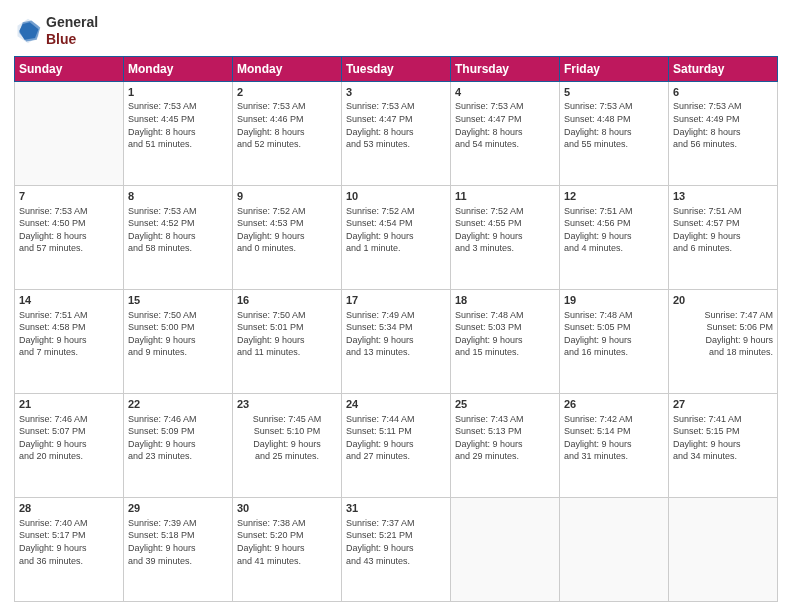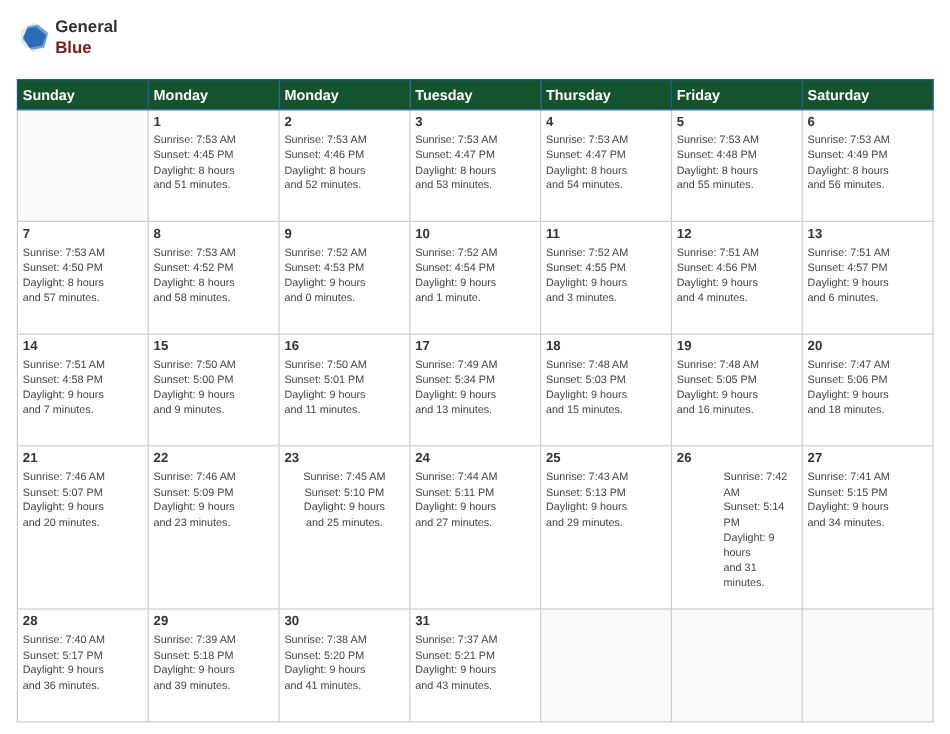--- a/index.html
+++ b/index.html
@@ -14,21 +14,21 @@
       width: 792px;
       height: 612px;
       display: flex;
       flex-direction: column;
       padding: 14px 14px 10px 14px;
     }
     .header {
       display: flex;
       justify-content: space-between;
       align-items: center;
-      margin-bottom: 18px;
+      margin-bottom: 8px;
     }
     .logo {
       display: flex;
       align-items: center;
       gap: 4px;
     }
     .logo-text {
       font-size: 14px;
       font-weight: bold;
       color: #333;
@@ -51,21 +51,21 @@
       color: #555;
     }
     .calendar {
       flex: 1;
       border: 1px solid #ccc;
       border-collapse: collapse;
       width: 100%;
       table-layout: fixed;
     }
     .calendar th {
-      background: #14532d;
+      background: #be185d;
       color: #fff;
       font-size: 12px;
       font-weight: bold;
       padding: 5px 4px;
       text-align: left;
       border: 1px solid #1a5a9a;
     }
     .calendar td {
       border: 1px solid #ccc;
       vertical-align: top;
@@ -258,21 +258,21 @@
           </td>
           <td>
             <span class="day-number">19</span>
             <div class="day-info" style="white-space: pre-line;">Sunrise: 7:48 AM
 Sunset: 5:05 PM
 Daylight: 9 hours
 and 16 minutes.</div>
           </td>
           <td>
             <span class="day-number">20</span>
-            <div class="day-info" style="white-space: pre-line;">Sunrise: 7:47 AM
+            <div class="day-info" style="white-space: pre-line; text-align: right;">Sunrise: 7:47 AM
 Sunset: 5:06 PM
 Daylight: 9 hours
 and 18 minutes.</div>
           </td>
         </tr>
         <tr>
           <td>
             <span class="day-number">21</span>
             <div class="day-info" style="white-space: pre-line;">Sunrise: 7:46 AM
 Sunset: 5:07 PM
@@ -302,21 +302,21 @@
           </td>
           <td>
             <span class="day-number">25</span>
             <div class="day-info" style="white-space: pre-line;">Sunrise: 7:43 AM
 Sunset: 5:13 PM
 Daylight: 9 hours
 and 29 minutes.</div>
           </td>
           <td>
             <span class="day-number">26</span>
-            <div class="day-info" style="white-space: pre-line; margin-left: 39px;">Sunrise: 7:42 AM
+            <div class="day-info" style="white-space: pre-line;">Sunrise: 7:42 AM
 Sunset: 5:14 PM
 Daylight: 9 hours
 and 31 minutes.</div>
           </td>
           <td>
             <span class="day-number">27</span>
             <div class="day-info" style="white-space: pre-line;">Sunrise: 7:41 AM
 Sunset: 5:15 PM
 Daylight: 9 hours
 and 34 minutes.</div>

